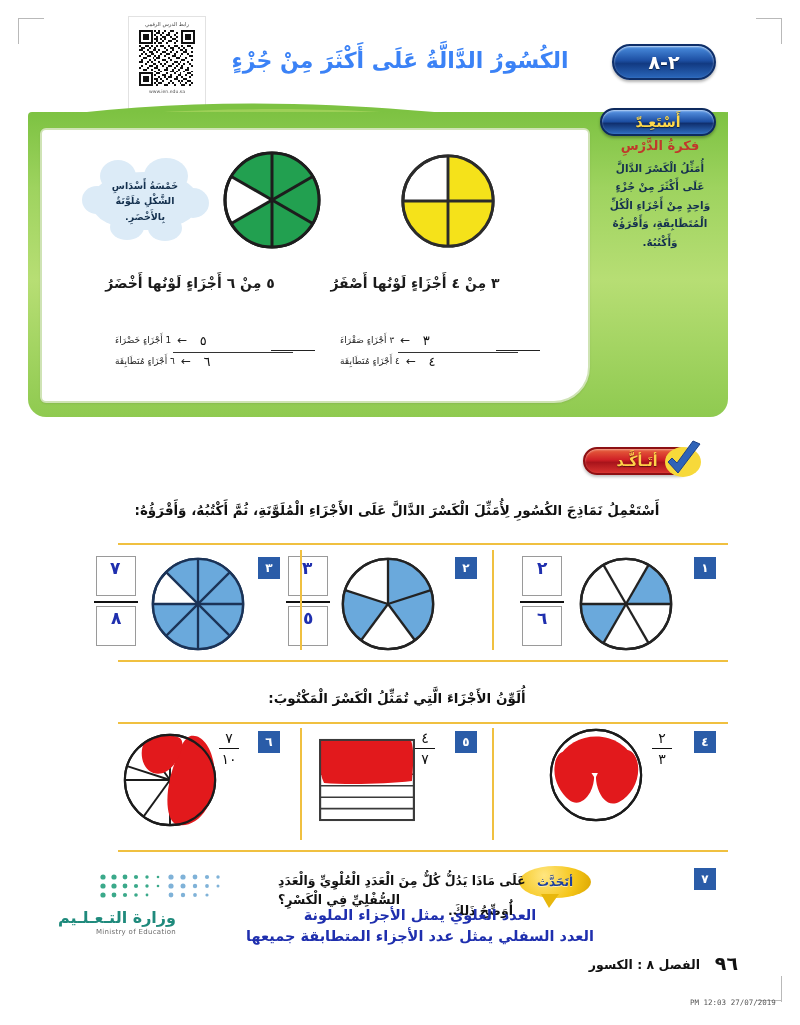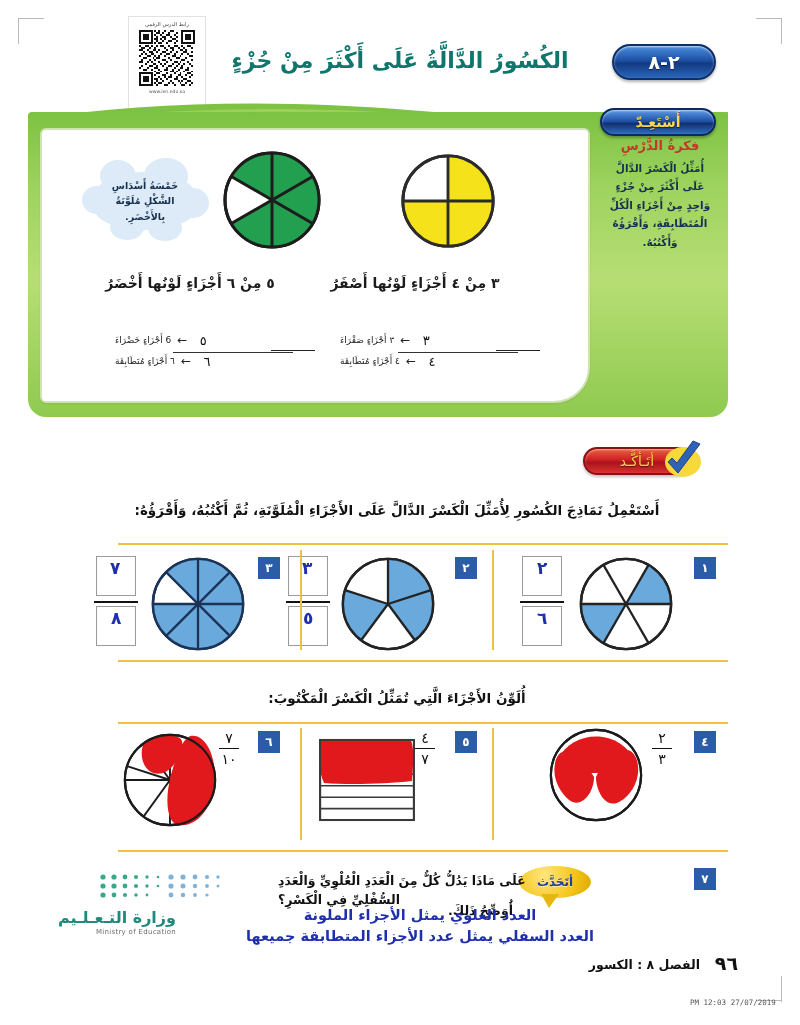--- a/index.html
+++ b/index.html
@@ -49,21 +49,21 @@
     left:600px; top:108px; width:116px; height:28px;
     background:linear-gradient(180deg,#5c9ae8 0%,#1d4fa3 48%,#10306f 56%,#2f6dc0 100%);
     border:2px solid #0d2a5e; font-size:14px;
     box-shadow:inset 0 1px 2px rgba(255,255,255,.6), 0 2px 3px rgba(0,0,0,.3);
     z-index:5;
   }
 
   
   .title {
     position:absolute; right:210px; top:48px; width:380px;
-    text-align:center; color:#0f766e; font-size:22px; font-weight:bold;
+    text-align:center; color:#3b82f6; font-size:22px; font-weight:bold;
     font-family:"DejaVu Sans","Liberation Sans",sans-serif;
   }
 
   
   .wave {
     position:absolute; left:28px; top:98px; width:700px; height:28px;
   }
   .green-panel {
     position:absolute; left:28px; top:112px; width:700px; height:305px;
     background:linear-gradient(180deg,#7dc242 0%,#9ed35f 25%,#b7de74 55%,#8fca50 100%);
@@ -112,21 +112,21 @@
   .fr-arrow { font-size:12px; color:#222; line-height:1; }
   .fr-num { font-size:13px; color:#111; width:20px; text-align:center; }
   .fr-line { height:1px; background:#222; }
 
   
   .pill-check {
     position:absolute; left:583px; top:447px; width:108px; height:28px;
     background:linear-gradient(180deg,#e8613c 0%,#cf2026 45%,#a8141b 56%,#d8322f 100%);
     border:2px solid #8d1013; border-radius:999px;
     display:flex; align-items:center; justify-content:center;
-    color:#ffd24a; font-weight:normal; font-size:14px; letter-spacing:1px;
+    color:#ffd24a; font-weight:bold; font-size:14px; letter-spacing:1px;
     text-shadow:0 1px 1px rgba(0,0,0,.5);
     box-shadow:inset 0 1px 2px rgba(255,255,255,.45), 0 2px 3px rgba(0,0,0,.25);
   }
   .checkmark { position:absolute; left:660px; top:440px; }
 
   .instruction {
     position:absolute; color:#111; font-size:13.5px; font-weight:bold; text-align:center;
   }
 
   .hr { position:absolute; height:2px; background:#f0c040; }
@@ -478,21 +478,21 @@
     <span class="cloud-bump" style="width:34px;height:26px;right:16px;bottom:-11px;"></span>
     <span style="position:relative;z-index:2;">خَمْسَةُ أَسْدَاسِ الشَّكْلِ مُلَوَّنَةٌ بِالأَخْضَرِ.</span>
   </div>
 
   <div class="frac-sentence" style="left:95px; top:275px; width:190px;">٥ مِنْ ٦ أَجْزَاءٍ لَوْنُها أَخْضَرُ</div>
 
   <div class="fracblock" style="left:115px; top:330px; width:200px;">
     <div class="fr-row">
       <span class="fr-num">٥</span>
       <span class="fr-arrow">←</span>
-      <span class="fr-words">6 أَجْزَاءٍ خَضْرَاءَ</span>
+      <span class="fr-words">1 أَجْزَاءٍ خَضْرَاءَ</span>
     </div>
     <div class="fr-line" style="width:44px; margin-right:0; margin-left:auto;"></div>
     <div class="fr-row">
       <span class="fr-num">٦</span>
       <span class="fr-arrow">←</span>
       <span class="fr-words">٦ أَجْزَاءٍ مُتَطَابِقَة</span>
     </div>
   </div>
   <div style="position:absolute; left:173px; top:352px; width:120px; height:1px; background:#333;"></div>
 

